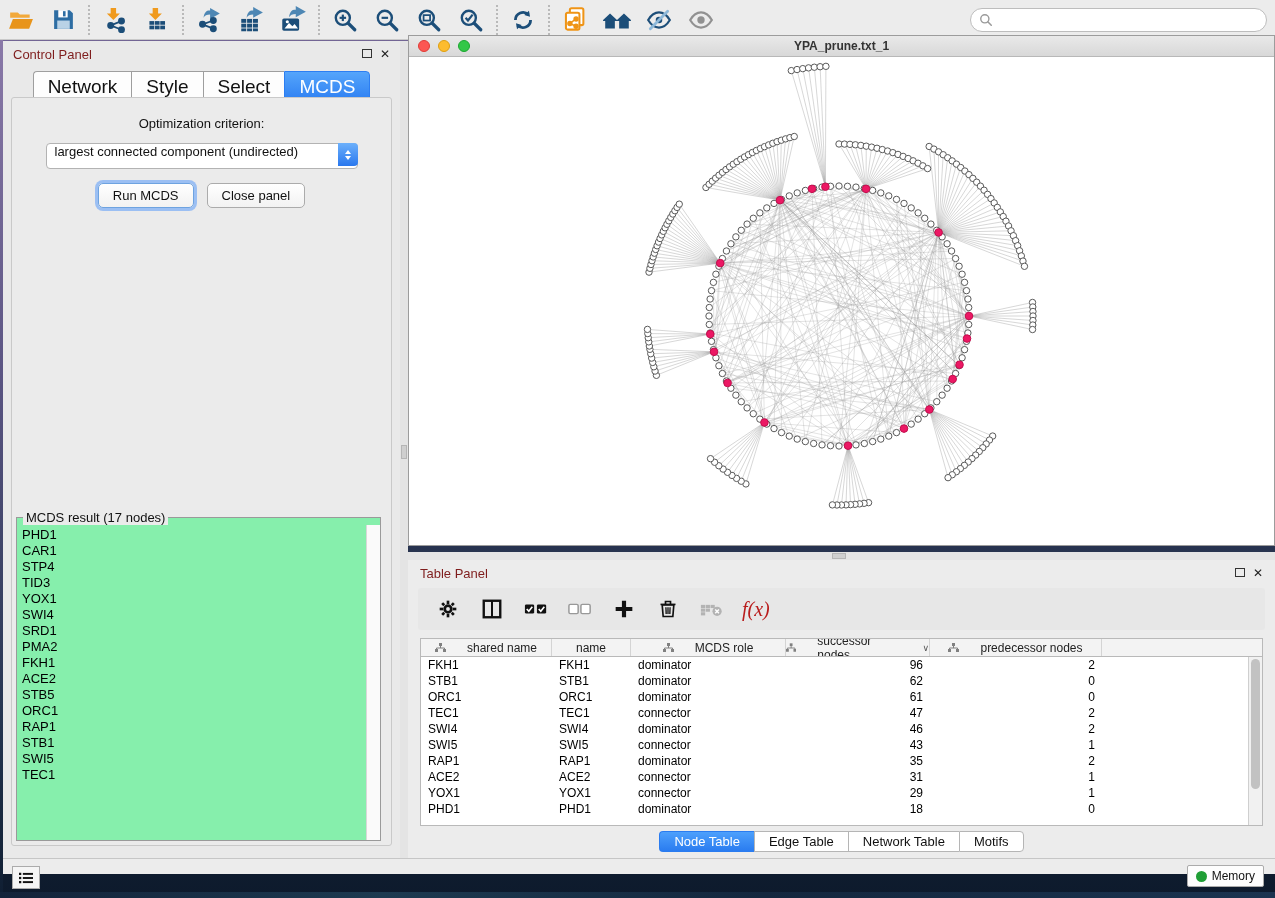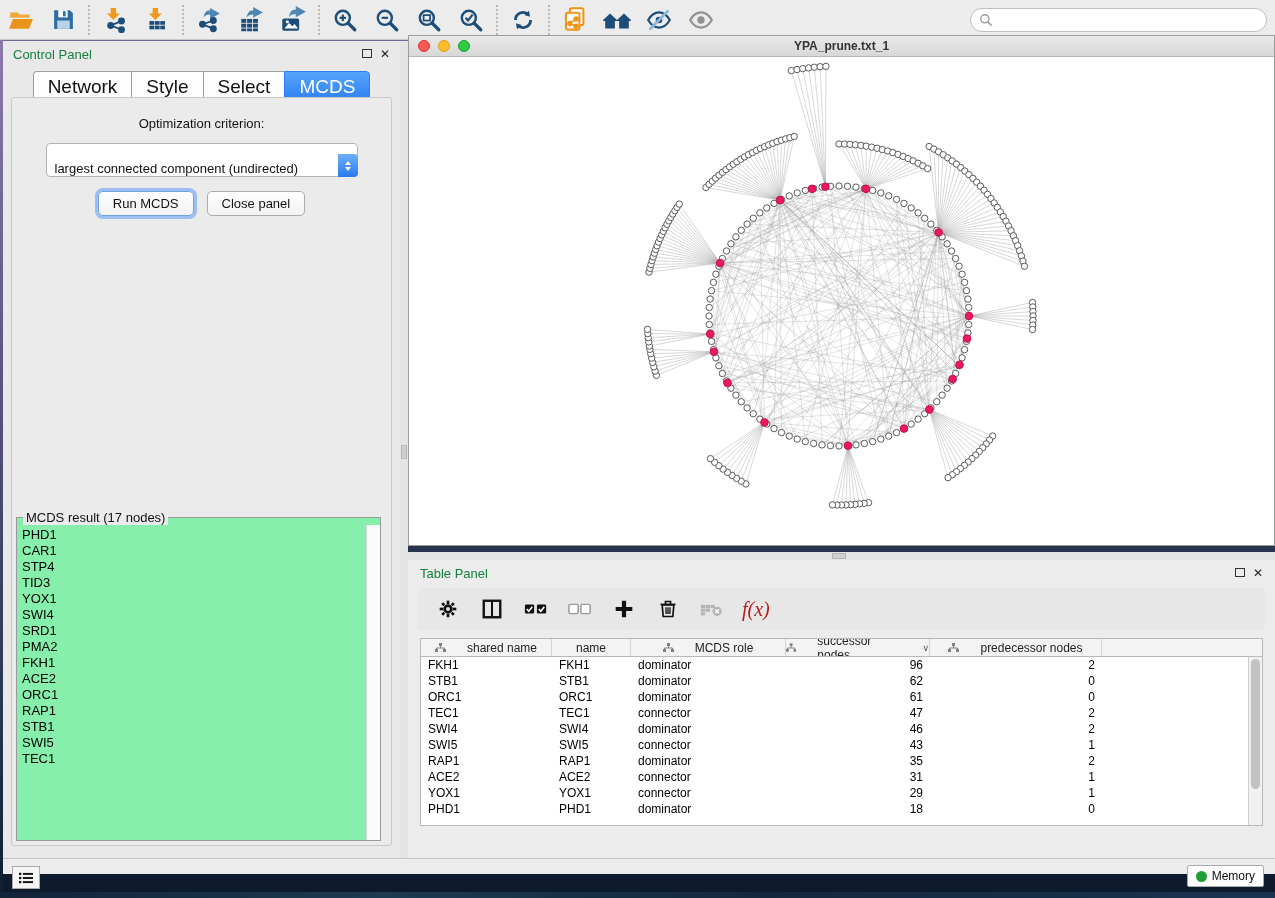--- a/index.html
+++ b/index.html
@@ -17,37 +17,37 @@
   .search-wrap svg { flex:0 0 auto; }
   .search-input { border:none; outline:none; background:transparent; width:250px; height:20px; font-size:13px; margin-left:5px; }
 
   
   .wp-left { position:absolute; left:0; top:40px; width:3px; height:852px; }
   .wp-bottom { position:absolute; left:0; top:892px; width:1275px; height:6px; }
 
   
   .control-panel { position:absolute; left:3px; top:41px; width:397px; height:817px; background:#e9e9e9; }
   .panel-header { height:26px; display:flex; align-items:center; padding:0 10px; }
-  .panel-title { font-size:13px; color:#15803d; }
+  .panel-title { font-size:13px; color:#7f1d1d; }
   .panel-winbtns { margin-left:auto; display:flex; gap:8px; align-items:center; }
   .winbtn { font-size:12px; color:#222; line-height:1; cursor:default; }
   .float-glyph { width:10px; height:9px; border:1.5px solid #333; display:inline-block; }
 
   .cp-tabs { display:flex; justify-content:center; margin-top:4px; }
   .cp-tab { font-size:19px; padding:4px 14px; background:#fdfdfd; border:1px solid #9e9e9e; border-right:none;
     color:#111; cursor:default; }
   .cp-tab:first-child { border-radius:4px 0 0 0; }
   .cp-tab:last-child { border-right:1px solid #9e9e9e; border-radius:0 4px 0 0; }
   .cp-tab.active { background:linear-gradient(180deg,#55a5fb,#2c7ef2); color:#fff; border-color:#2c7ef2; }
 
   .cp-body { position:absolute; left:8px; right:8px; top:56px; bottom:12px;
     background:#ebebeb; border:1px solid #c9c9c9; border-radius:3px; }
   .opt-label { text-align:center; font-size:13px; color:#111; margin-top:18px; }
-  .select-box { position:relative; margin:12px auto 0; width:312px; height:34px; background:#fff;
-    border:1px solid #b3b3b3; border-radius:4px; display:flex; align-items:flex-end; cursor:default; }
+  .select-box { position:relative; margin:12px auto 0; width:312px; height:26px; background:#fff;
+    border:1px solid #b3b3b3; border-radius:4px; display:flex; align-items:flex-start; cursor:default; }
   .select-text { font-size:13px; padding-left:8px; color:#111; flex:1; white-space:nowrap; overflow:hidden; }
   .select-stepper { width:20px; height:23px; margin:-1px -1px -1px 0; border-radius:0 4px 4px 0;
     background:linear-gradient(180deg,#6cb0fb,#2a78ee); display:flex; flex-direction:column;
     align-items:center; justify-content:center; gap:2px; }
   .chev-up { width:0;height:0;border-left:3.5px solid transparent;border-right:3.5px solid transparent;border-bottom:4.5px solid #fff; }
   .chev-dn { width:0;height:0;border-left:3.5px solid transparent;border-right:3.5px solid transparent;border-top:4.5px solid #fff; }
   .btn-row { display:flex; justify-content:center; gap:13px; margin-top:14px; }
   .cp-btn { font-size:13px; color:#111; background:linear-gradient(180deg,#ffffff,#f2f2f2);
     border:1px solid #ababab; border-radius:5px; padding:4px 14px; cursor:default; }
   .cp-btn.focused { box-shadow:0 0 0 3px rgba(90,155,250,.55); border-color:#6ea3e0; }
@@ -308,20 +308,21 @@
           <div class="result-item">PHD1</div>
           <div class="result-item">CAR1</div>
           <div class="result-item">STP4</div>
           <div class="result-item">TID3</div>
           <div class="result-item">YOX1</div>
           <div class="result-item">SWI4</div>
           <div class="result-item">SRD1</div>
           <div class="result-item">PMA2</div>
           <div class="result-item">FKH1</div>
           <div class="result-item">ACE2</div>
+          <div class="result-item">STB5</div>
           <div class="result-item">ORC1</div>
           <div class="result-item">RAP1</div>
           <div class="result-item">STB1</div>
           <div class="result-item">SWI5</div>
           <div class="result-item">TEC1</div>
         </div>
       <div class="result-scroll"></div>
     </fieldset>
   </div>
 </div>
@@ -1205,20 +1206,26 @@
           <div class="dt-cell" style="width: 155px; text-align: left;">dominator</div>
           <div class="dt-cell" style="width: 144px; text-align: right;">18</div>
           <div class="dt-cell" style="width: 172px; text-align: right;">0</div>
         </div>
       </div>
     <div class="dt-scroll">
         <div class="dt-thumb"></div>
       </div>
   </div>
 
+  <div class="tp-tabs" id="tp-tabs">
+      <div class="tp-tab active">Node Table</div>
+      <div class="tp-tab">Edge Table</div>
+      <div class="tp-tab">Network Table</div>
+      <div class="tp-tab">Motifs</div>
+    </div>
 </div>
 
 <div class="status-bar">
   <div class="status-list-btn">
     <svg width="16" height="14" viewBox="0 0 18 16">
       <g fill="#111">
           <rect x="1" y="2" width="2.6" height="2.6"></rect>
           <rect x="1" y="6.7" width="2.6" height="2.6"></rect>
           <rect x="1" y="11.4" width="2.6" height="2.6"></rect>
       <rect x="5.4" y="2.2" width="11.6" height="2.2"></rect>

